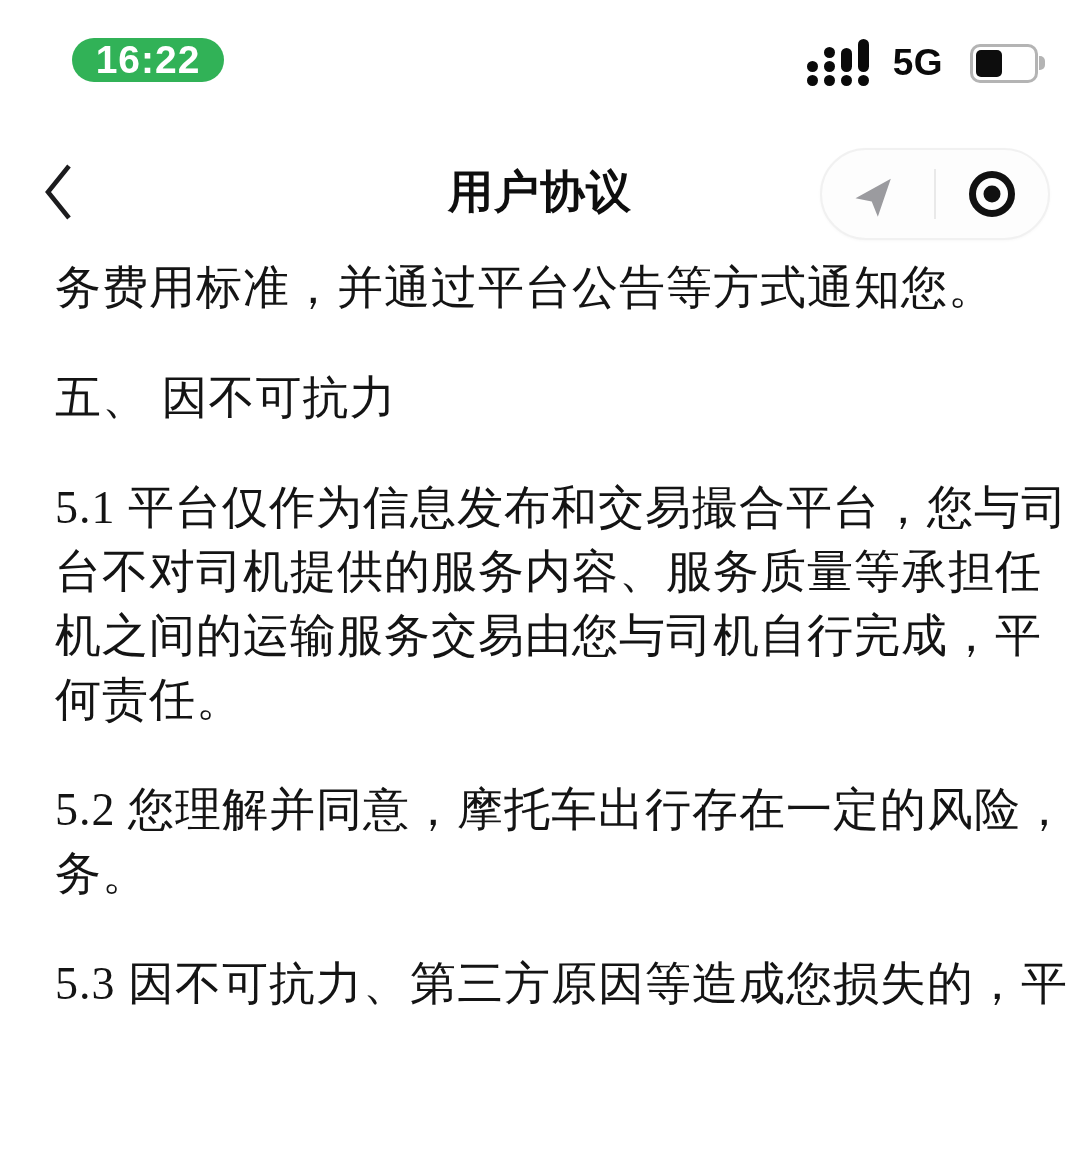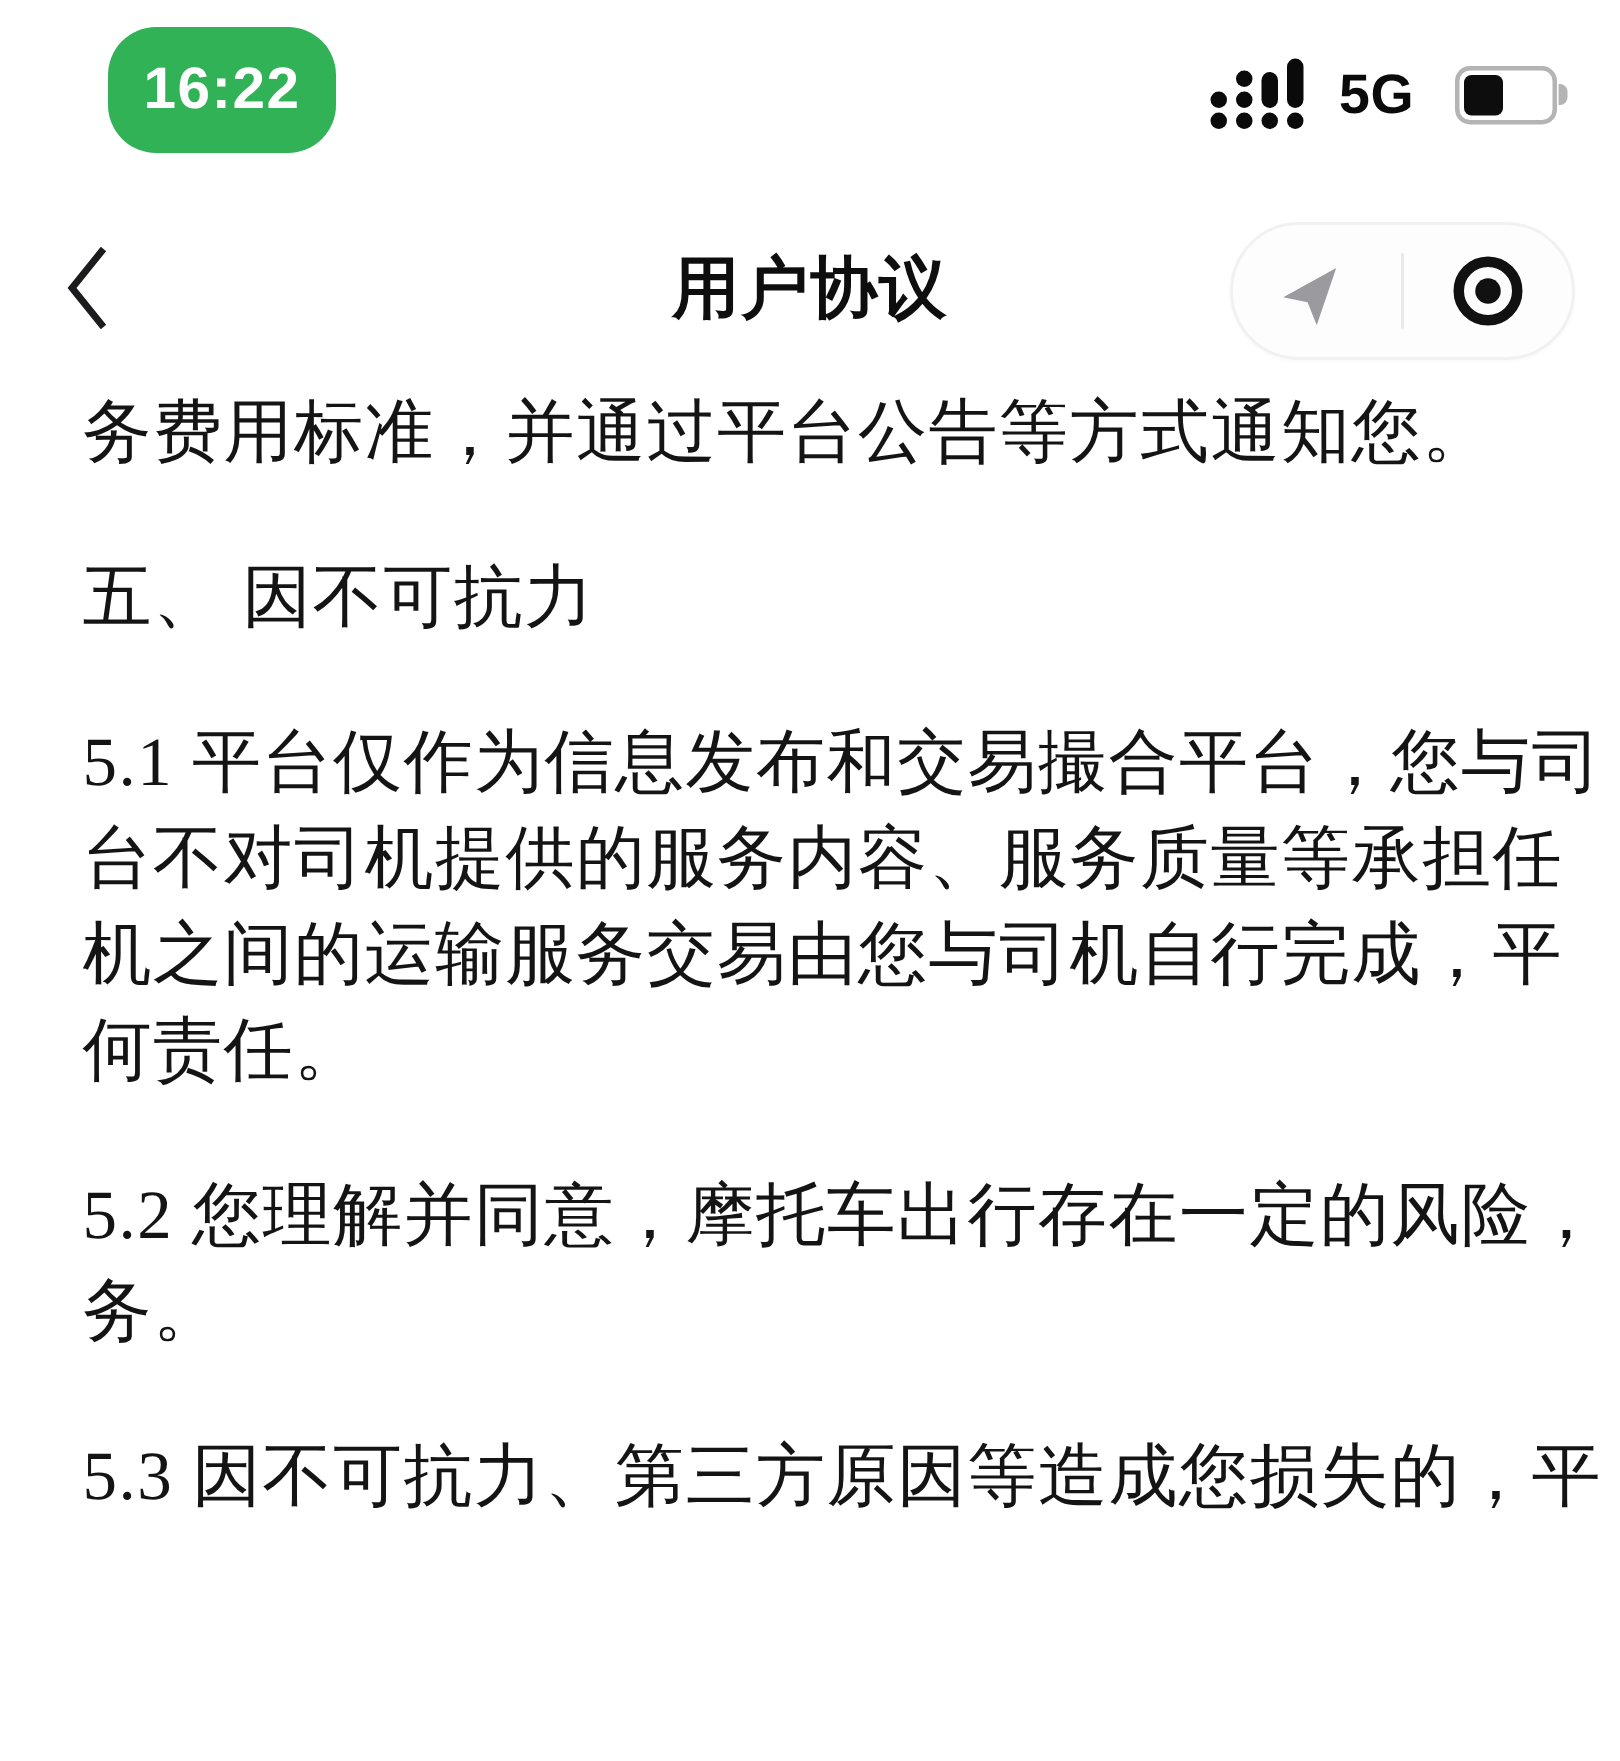--- a/index.html
+++ b/index.html
@@ -11,21 +11,21 @@
     font-family:"Liberation Sans","DejaVu Sans",sans-serif;
     color:#121212;
   }
 
   
   .status-bar{
     position:absolute;top:28px;left:72px;right:42px;height:64px;
     display:flex;justify-content:space-between;align-items:center;
   }
   .time-pill{
-    width:152px;height:84px;border-radius:32px;
+    width:152px;height:44px;border-radius:32px;
     background:var(--pill-green,#31b257);
     display:flex;align-items:center;justify-content:center;
   }
   .time-pill span{
     color:#ffffff;font-size:39px;font-weight:700;letter-spacing:1px;
   }
   .status-right{display:flex;align-items:center;gap:24px;margin-top:6px;}
   .signal{display:flex;align-items:flex-end;gap:6px;height:45px;}
   .sig-col{display:flex;flex-direction:column;justify-content:flex-end;gap:3px;}
   .sig-dot{width:11px;height:11px;border-radius:50%;background:#0a0a0a;}

